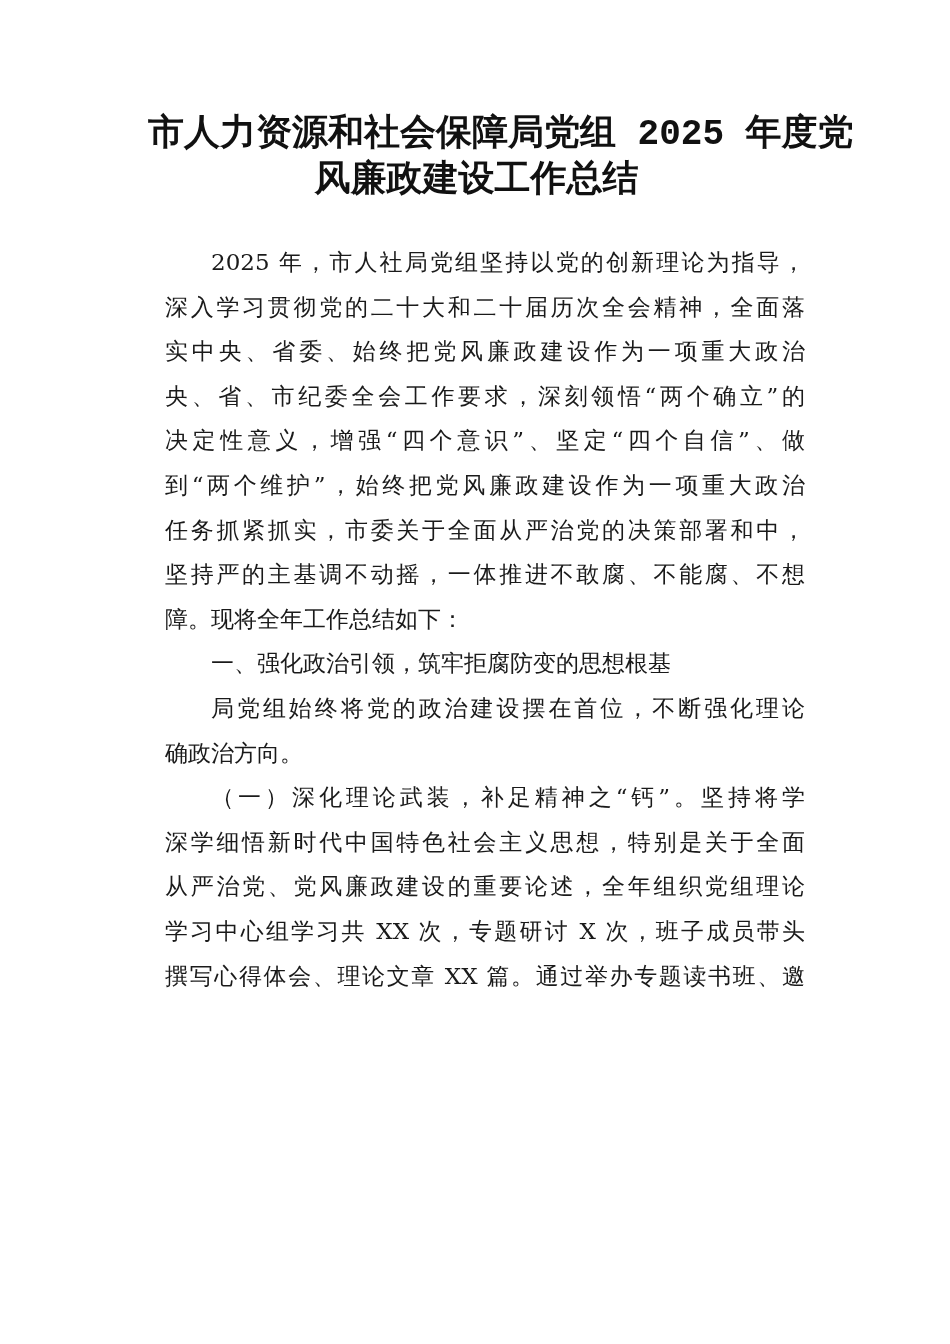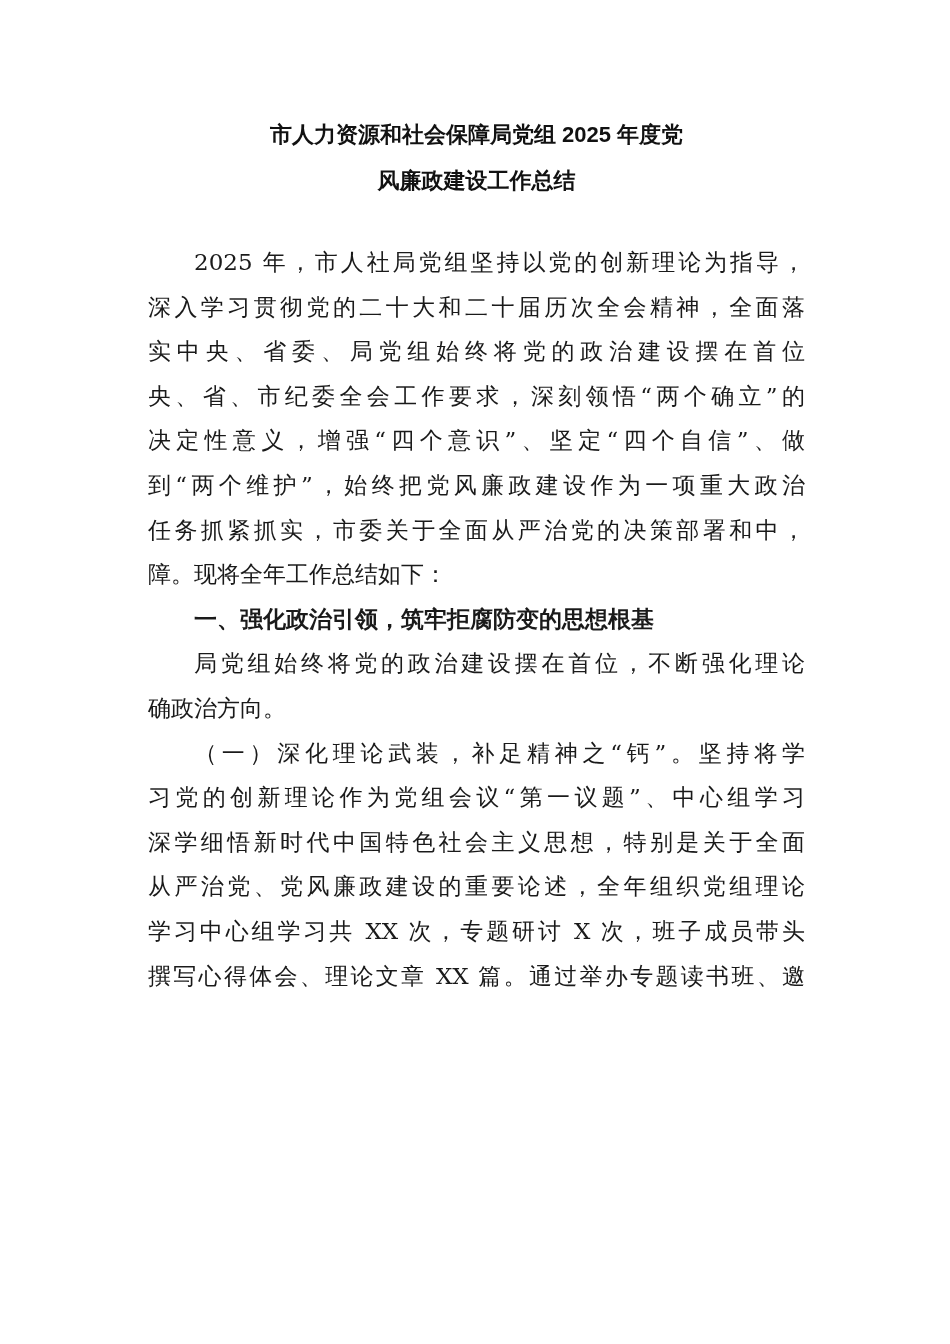--- a/index.html
+++ b/index.html
@@ -14,88 +14,89 @@
       overflow: hidden;
       color: #111111;
     }
     .page {
       position: absolute;
       left: 148px;
       top: 112px;
       width: 657px;
     }
     .title {
-      font-family: Liberation Sans, sans-serif;
+      font-family: Liberation Mono, monospace;
       font-weight: bold;
-      font-size: 22px;
+      font-size: 36px;
       line-height: 46px;
       text-align: center;
       margin: 0;
       letter-spacing: 0px;
       color: #111111;
     }
     .title .line {
       display: block;
       white-space: nowrap;
     }
     .body {
       margin-top: 36px;
       font-family: "DejaVu Serif", "Liberation Serif", serif;
       font-size: 23px;
       color: #1a1a1a;
+      margin-left: 17px;
     }
     .ln {
       display: block;
       height: 44.6px;
       line-height: 44.6px;
       white-space: nowrap;
       text-align: justify;
       text-align-last: justify;
     }
     .ln.last {
       text-align-last: left;
     }
     .ln.indent {
       padding-left: 46px;
     }
     .heading1 {
       font-family: "DejaVu Sans", "Liberation Sans", sans-serif;
-      font-weight: bold;
+      font-weight: normal;
       font-size: 23px;
     }
   </style>
 </head>
 <body>
 
 <div class="page">
   <h1 class="title">
     <span class="line">市人力资源和社会保障局党组 2025 年度党</span>
     <span class="line">风廉政建设工作总结</span>
   </h1>
 
   <div class="body">
     <div>
       <span class="ln indent">2025 年，市人社局党组坚持以党的创新理论为指导，</span>
       <span class="ln">深入学习贯彻党的二十大和二十届历次全会精神，全面落</span>
-      <span class="ln">实中央、省委、局党组始终将党的政治建设摆在首位</span>
+      <span class="ln">实中央、省委、始终把党风廉政建设作为一项重大政治</span>
       <span class="ln">央、省、市纪委全会工作要求，深刻领悟“两个确立”的</span>
       <span class="ln">决定性意义，增强“四个意识”、坚定“四个自信”、做</span>
       <span class="ln">到“两个维护”，始终把党风廉政建设作为一项重大政治</span>
       <span class="ln">任务抓紧抓实，市委关于全面从严治党的决策部署和中，</span>
+      <span class="ln">坚持严的主基调不动摇，一体推进不敢腐、不能腐、不想</span>
       <span class="ln last">障。现将全年工作总结如下：</span>
     </div>
 
     <div>
       <span class="ln indent last heading1">一、强化政治引领，筑牢拒腐防变的思想根基</span>
       <span class="ln indent">局党组始终将党的政治建设摆在首位，不断强化理论</span>
       <span class="ln last">确政治方向。</span>
 
       <div>
         <span class="ln indent">（一）深化理论武装，补足精神之“钙”。坚持将学</span>
-        <span class="ln">习党的创新理论作为党组会议“第一议题”、中心组学习</span>
         <span class="ln">深学细悟新时代中国特色社会主义思想，特别是关于全面</span>
         <span class="ln">从严治党、党风廉政建设的重要论述，全年组织党组理论</span>
         <span class="ln">学习中心组学习共 XX 次，专题研讨 X 次，班子成员带头</span>
         <span class="ln">撰写心得体会、理论文章 XX 篇。通过举办专题读书班、邀</span>
       </div>
     </div>
   </div>
 </div>
 
 </body></html>

